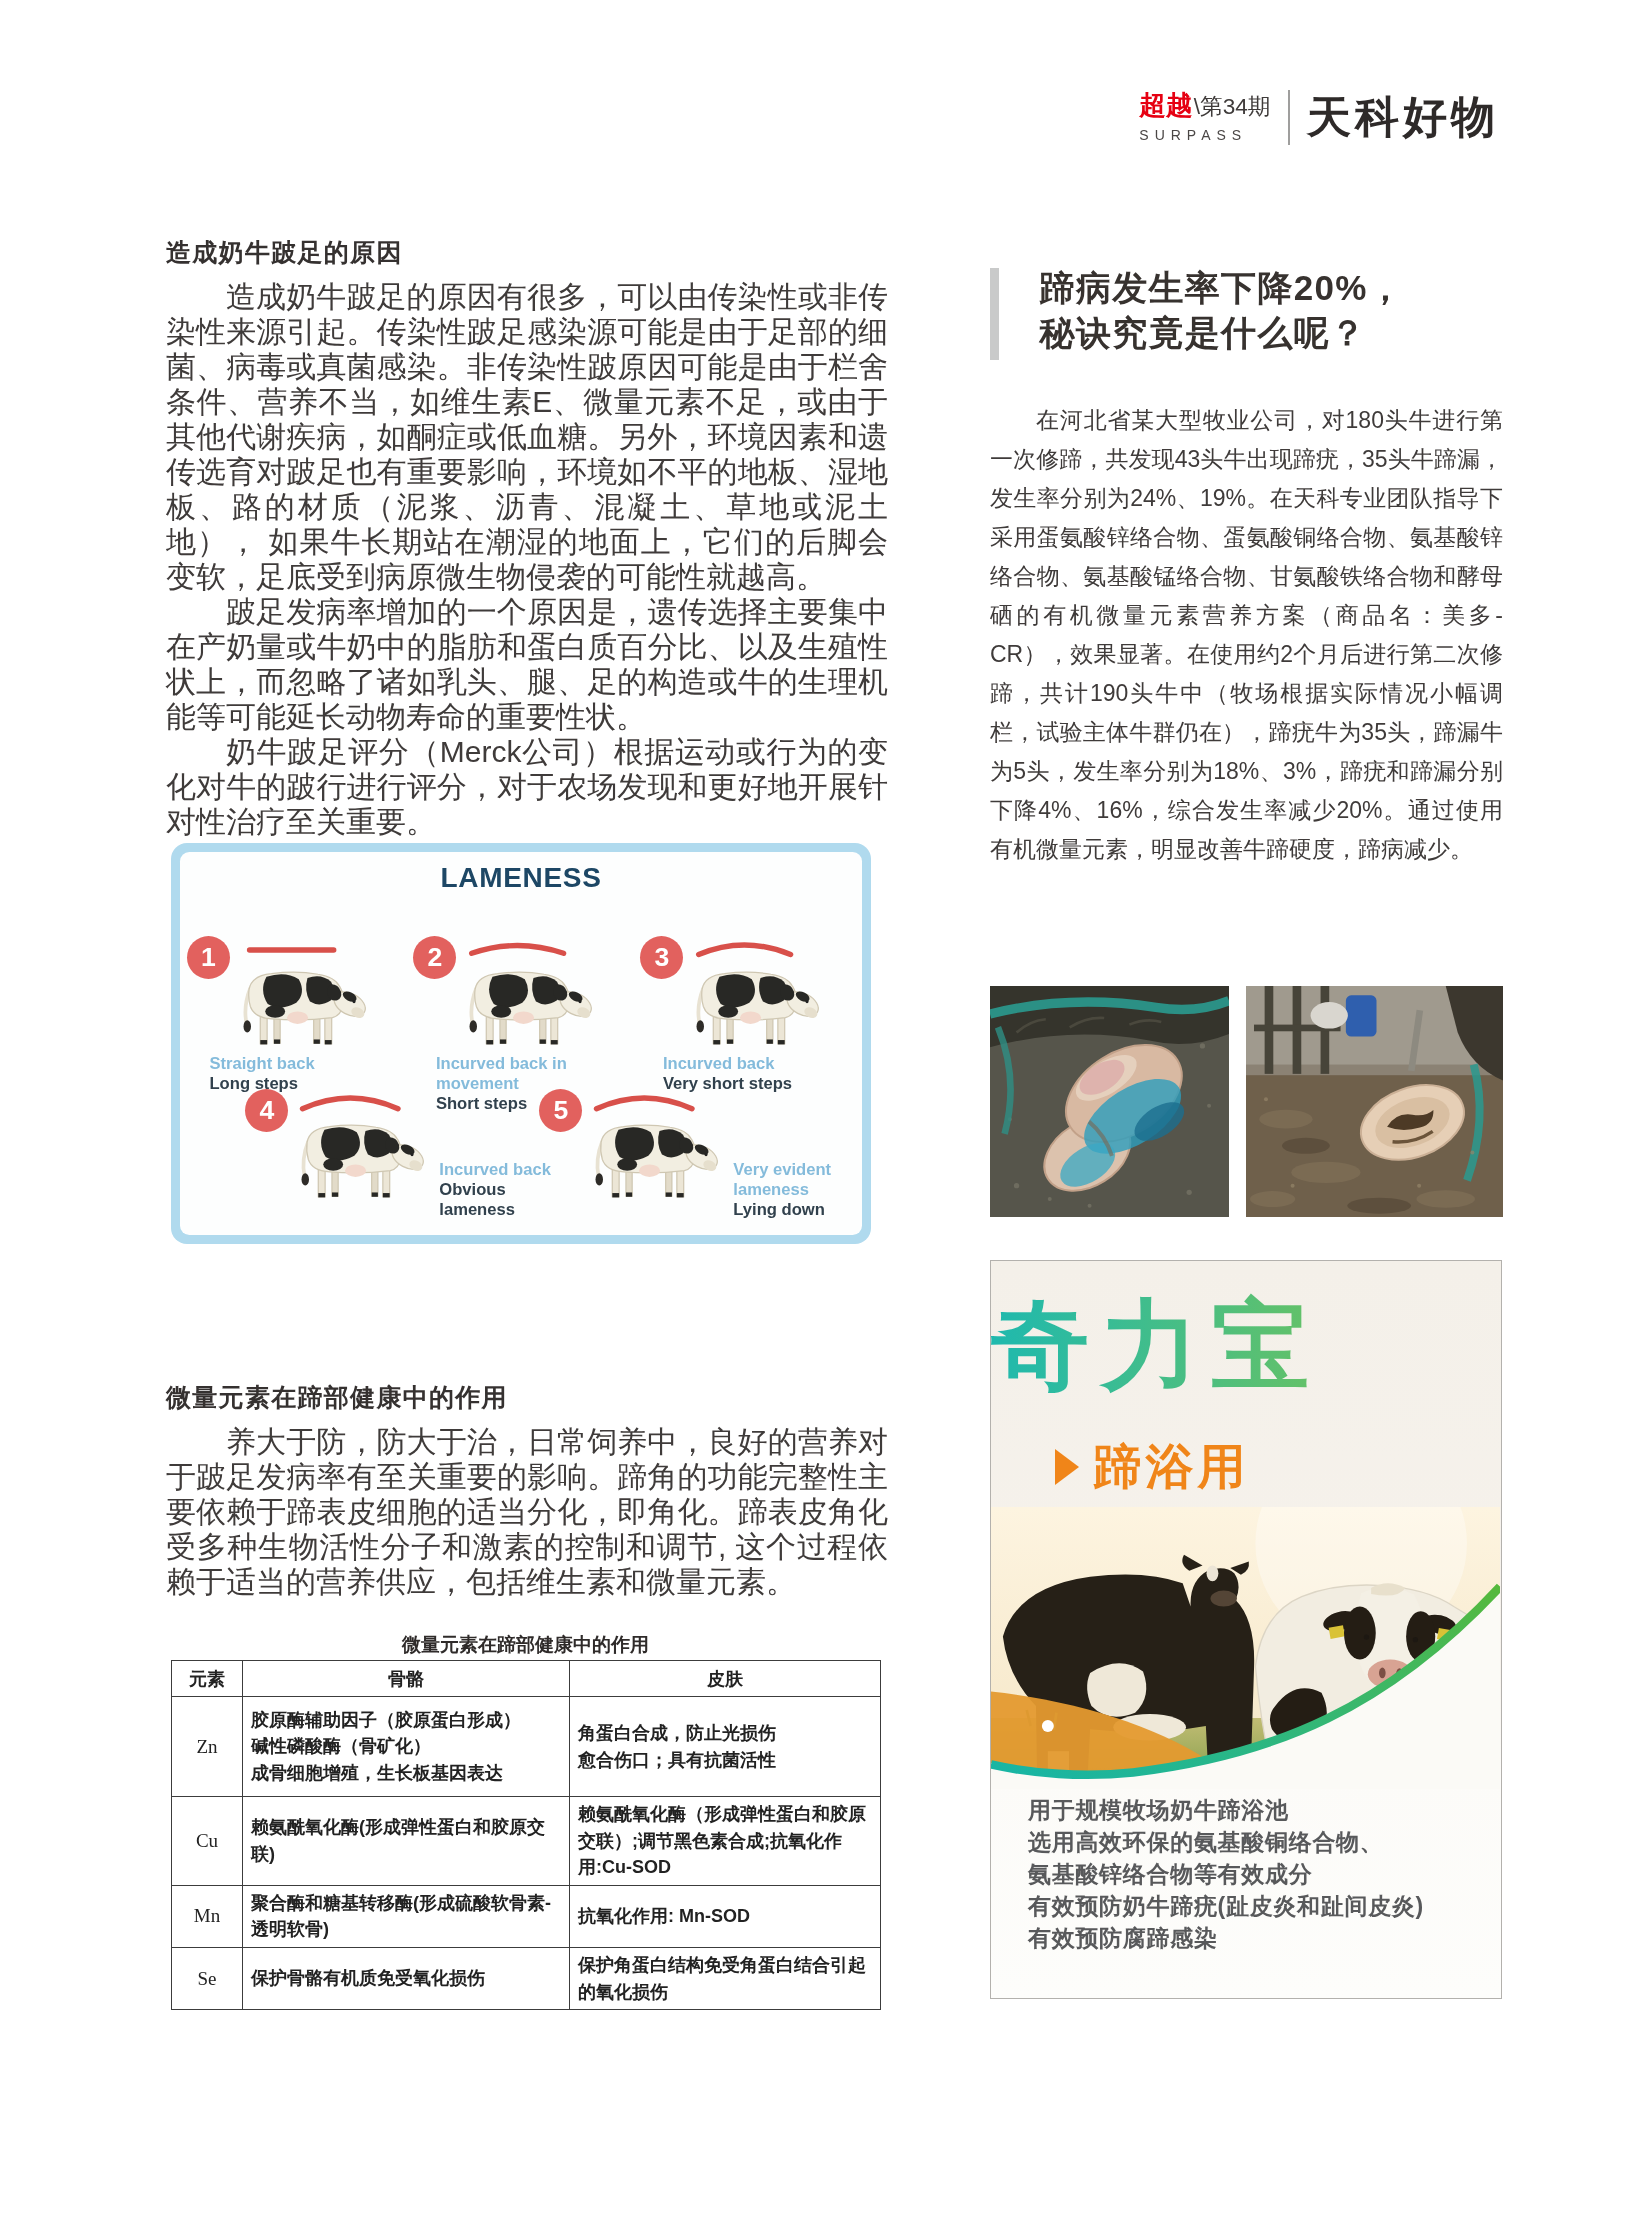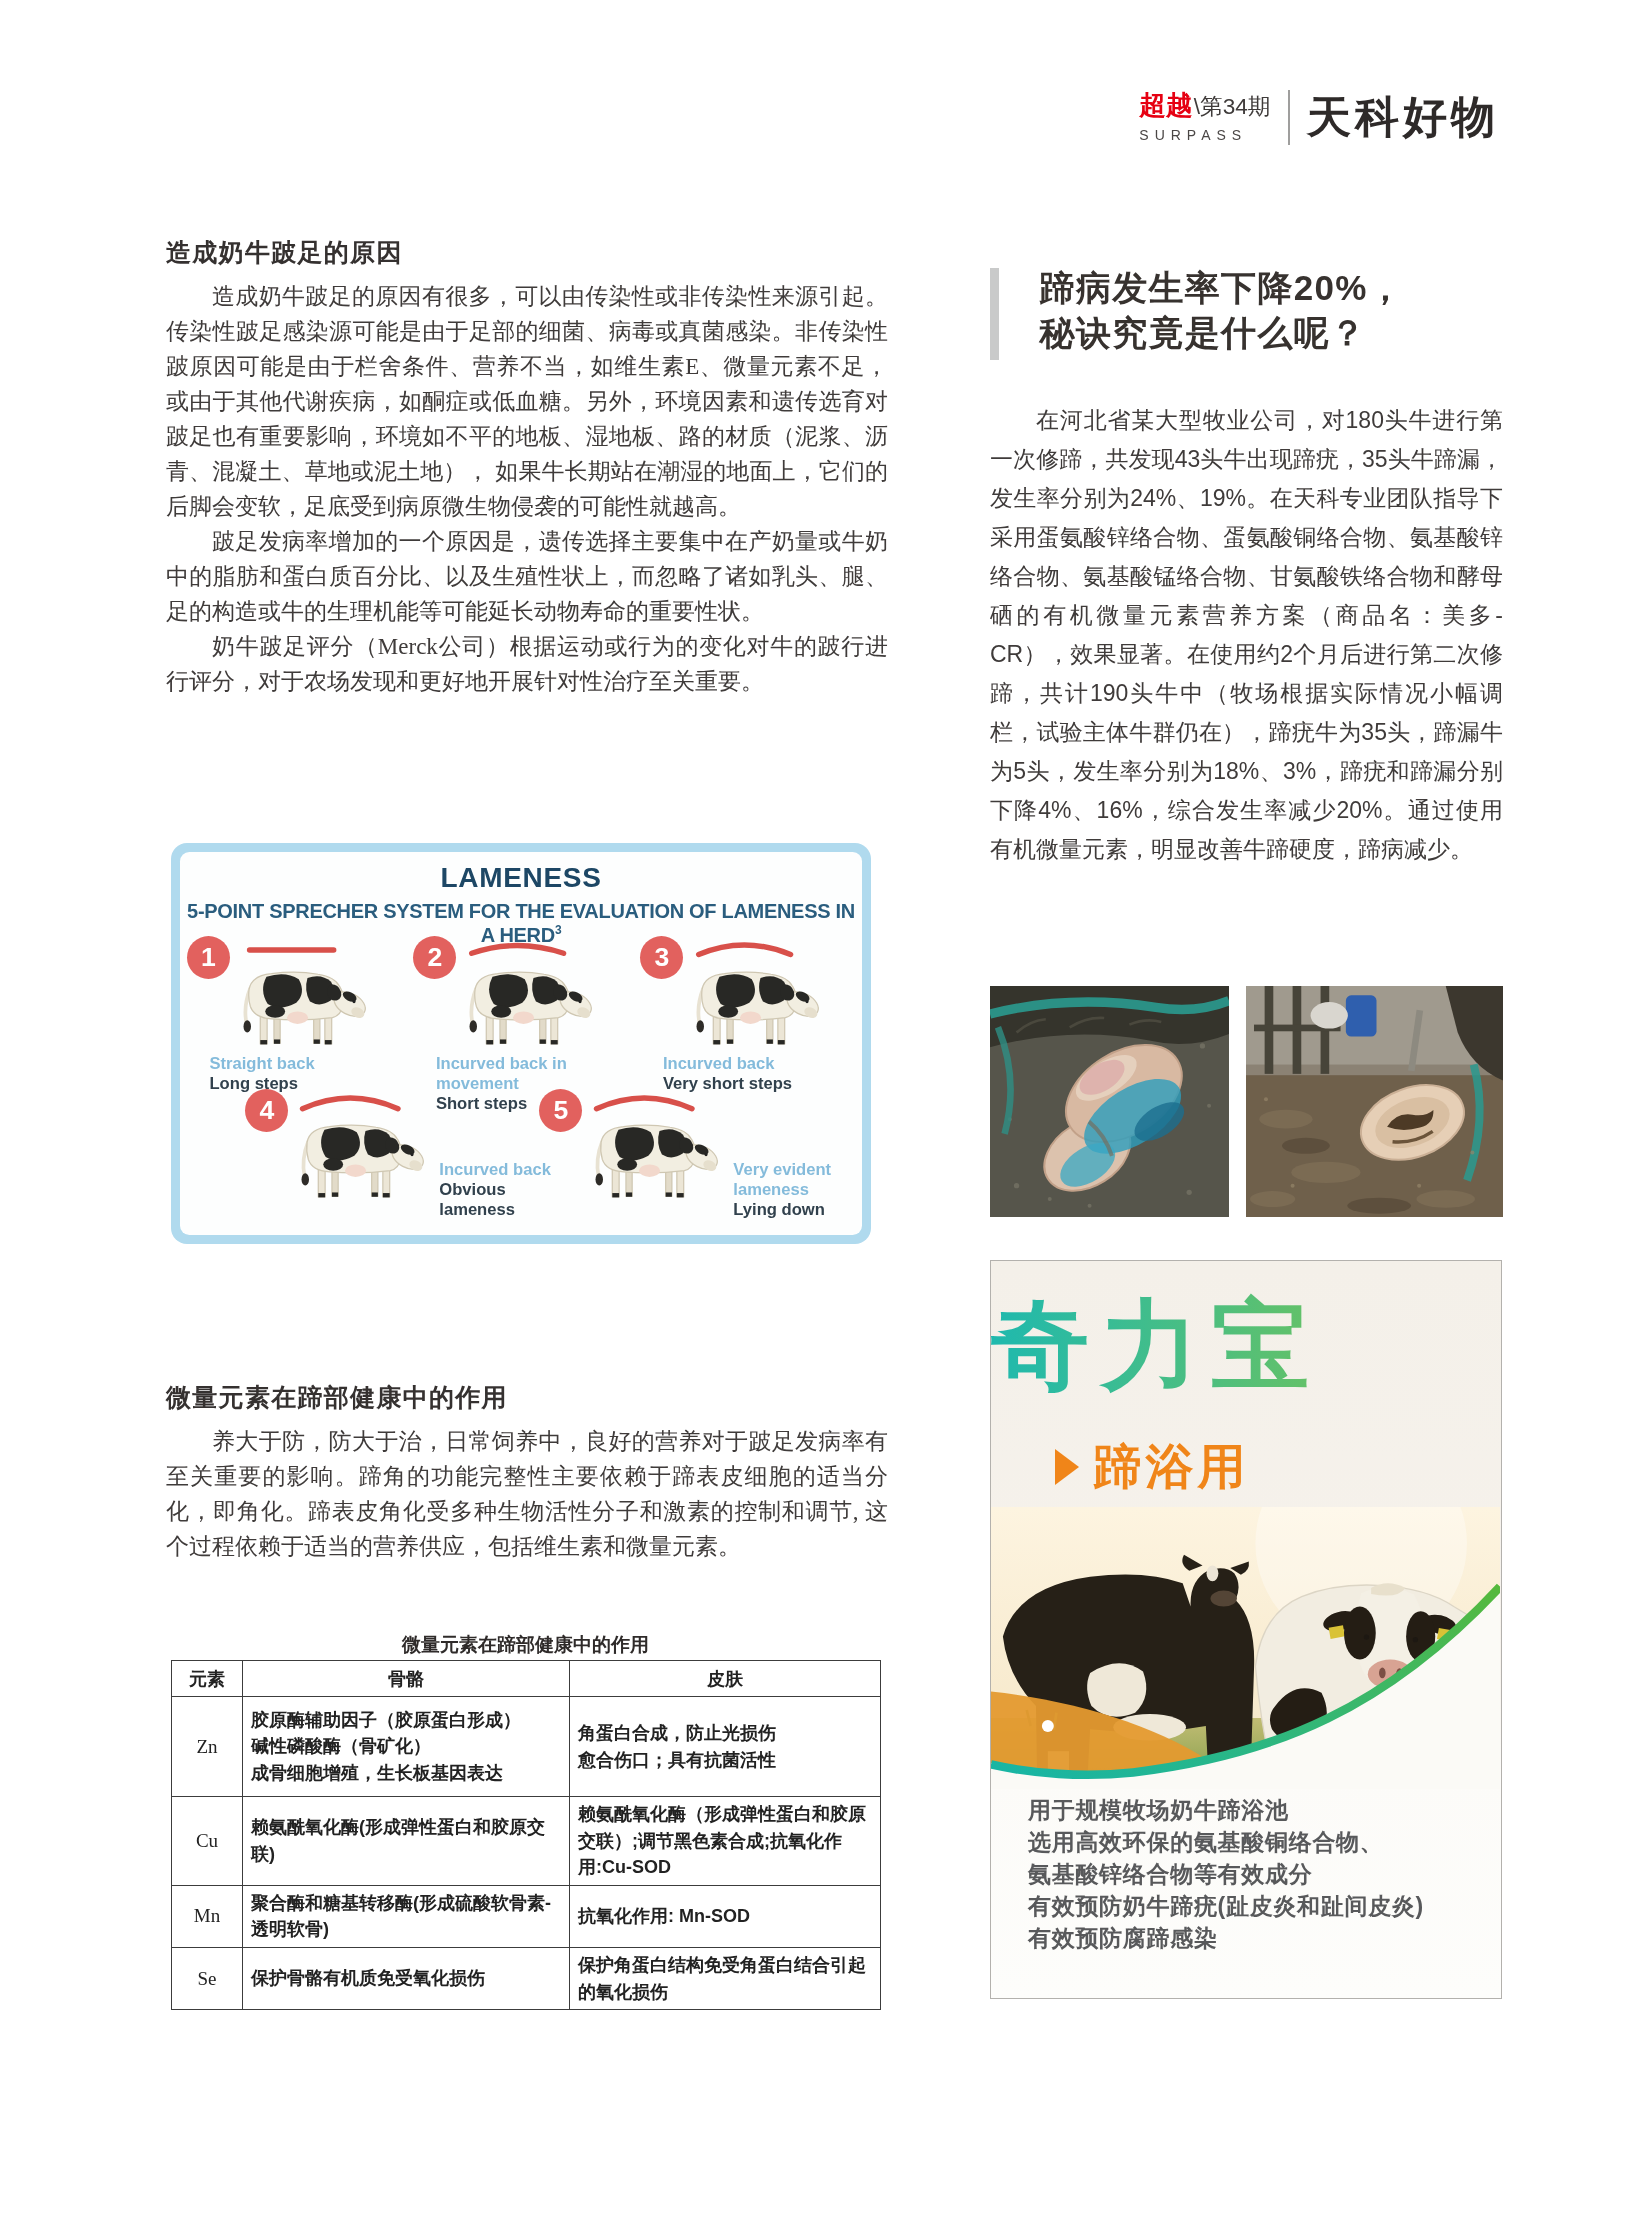--- a/index.html
+++ b/index.html
@@ -21,21 +21,21 @@
   .mh-cn{color:var(--accent-red);font-size:26.6px;font-weight:700;}
   .mh-issue{color:var(--text-dark);font-size:22.6px;font-weight:500;margin-left:1.3px;}
   .mh-en{font-size:14px;letter-spacing:6px;color:#4a4645;margin-top:2.7px;}
   .mh-divider{width:2px;height:55px;background:#9f9e9d;margin:0 17.3px;}
   .mh-title{font-family:"Liberation Serif","DejaVu Serif",serif;font-size:44px;font-weight:600;color:#2e2a29;letter-spacing:4px;white-space:nowrap;}
 
   
   .h-section{position:absolute;left:166px;font-size:25px;font-weight:700;color:#353130;letter-spacing:1.3px;}
   .h1-pos{top:236px;}
   .h2-pos{top:1381px;}
-  .body-block{position:absolute;left:166px;width:722px;font-size:23px;line-height:35px;text-align:justify;color:var(--text-dark);font-family:Liberation Serif, serif;}
+  .body-block{position:absolute;left:166px;width:722px;font-size:30px;line-height:35px;text-align:justify;color:var(--text-dark);}
   .body-block p{text-indent:2em;}
   .lp-pos{top:279px;}
   .lp2-pos{top:1424px;}
   .rcol-para{position:absolute;left:990px;width:513px;top:401px;font-size:23px;line-height:39px;text-align:justify;color:var(--text-dark);text-indent:2em;}
 
   
   .headline{position:absolute;left:990px;top:265px;display:flex;}
   .headline-bar{width:8.6px;height:92px;background:var(--bar-gray);margin-right:41px;margin-top:2.7px;}
   .headline-text{font-size:35px;line-height:45px;font-weight:700;color:var(--headline-dark);letter-spacing:1.3px;white-space:nowrap;}
 
@@ -137,21 +137,20 @@
   <h2 class="h-section h1-pos">造成奶牛跛足的原因</h2>
   <div class="body-block lp-pos">
     <p>造成奶牛跛足的原因有很多，可以由传染性或非传染性来源引起。传染性跛足感染源可能是由于足部的细菌、病毒或真菌感染。非传染性跛原因可能是由于栏舍条件、营养不当，如维生素E、微量元素不足，或由于其他代谢疾病，如酮症或低血糖。另外，环境因素和遗传选育对跛足也有重要影响，环境如不平的地板、湿地板、路的材质（泥浆、沥青、混凝土、草地或泥土地）， 如果牛长期站在潮湿的地面上，它们的后脚会变软，足底受到病原微生物侵袭的可能性就越高。</p>
     <p>跛足发病率增加的一个原因是，遗传选择主要集中在产奶量或牛奶中的脂肪和蛋白质百分比、以及生殖性状上，而忽略了诸如乳头、腿、足的构造或牛的生理机能等可能延长动物寿命的重要性状。</p>
     <p>奶牛跛足评分（Merck公司）根据运动或行为的变化对牛的跛行进行评分，对于农场发现和更好地开展针对性治疗至关重要。</p>
   </div>
 
   <section class="igraph">
     <div class="igraph-inner">
       <div class="ig-title">LAMENESS</div>
-      <div class="ig-subtitle"><span>5-POINT SPRECHER SYSTEM FOR THE EVALUATION OF LAMENESS IN A HERD</span><sup>3</sup></div>
 
       <div class="ig-item p1">
         <div class="ig-num">1</div>
         <svg class="ig-cow" viewBox="0 0 310 196">
           <rect class="arc-rect" x="66" y="24" width="150" height="9" rx="4.5"></rect>
           <use href="#cow-fig" x="28" y="40" width="252" height="156"></use>
         </svg>
         <div class="ig-labels">
           <div class="ig-l1">Straight back</div>
           <div class="ig-l2">Long steps</div>

